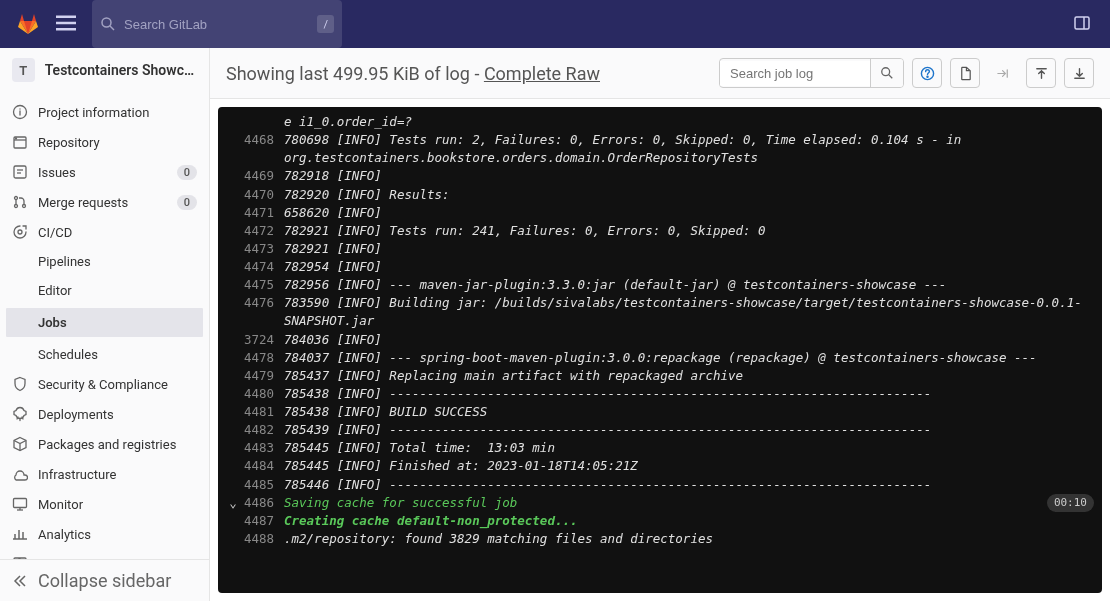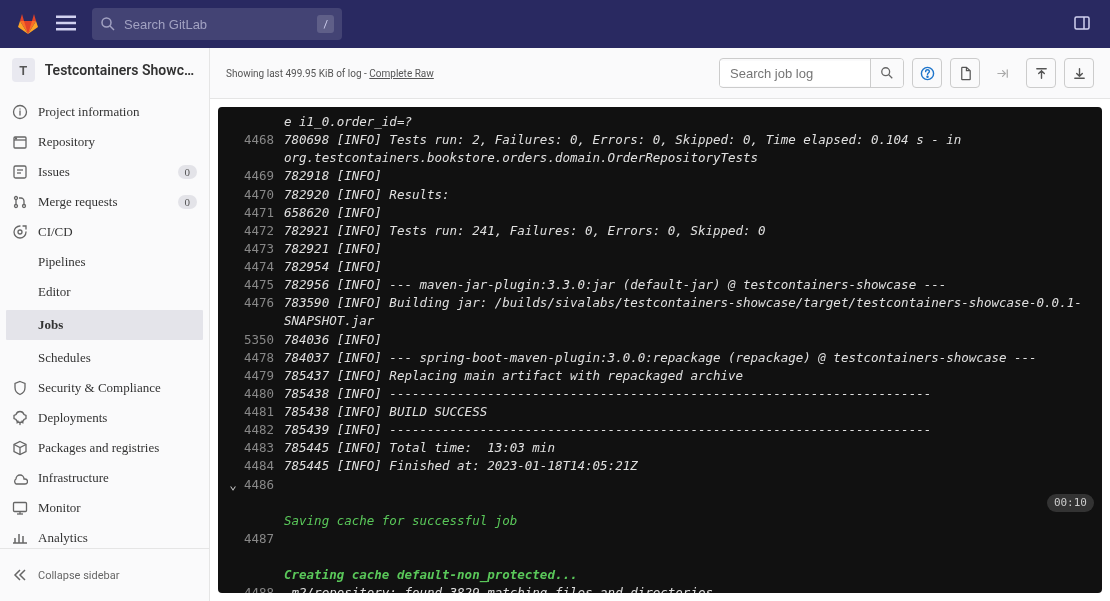--- a/index.html
+++ b/index.html
@@ -3,68 +3,68 @@
   <meta charset="utf-8">
   <style>
     * { margin: 0; padding: 0; box-sizing: border-box; }
     body { font-family: -apple-system, BlinkMacSystemFont, "Segoe UI", Roboto, sans-serif; font-size: 14px; color: #333; overflow: hidden; }
     
     
     .top-nav { height: 48px; background: #292961; display: flex; align-items: center; padding: 0 16px; gap: 12px; }
     .logo svg { width: 24px; height: 24px; }
     .hamburger { color: #d1d1f0; cursor: pointer; padding: 4px; }
     .hamburger svg { width: 20px; height: 20px; }
-    .search-box { display: flex; align-items: center; background: rgba(255,255,255,0.12); border-radius: 4px; padding: 4px 8px; width: 250px; height: 32px; }
+    .search-box { display: flex; align-items: center; background: rgba(255,255,255,0.12); border-radius: 4px; padding: 4px 8px; width: 250px; height: 48px; }
     .search-box svg { width: 16px; height: 16px; color: #a2a2c2; }
     .search-box input { background: transparent; border: none; outline: none; color: #fff; margin-left: 8px; flex: 1; font-size: 13px; }
     .search-box input::placeholder { color: #a2a2c2; }
     .search-box .kbd { background: rgba(255,255,255,0.15); color: #d1d1f0; padding: 0 6px; border-radius: 3px; font-size: 11px; height: 18px; display: flex; align-items: center; }
     .nav-spacer { flex: 1; }
     .nav-right { display: flex; align-items: center; gap: 8px; }
     .nav-icon-btn { color: #d1d1f0; padding: 4px; cursor: pointer; }
     .nav-icon-btn svg { width: 16px; height: 16px; }
     
     
     .layout { display: flex; height: calc(100vh - 48px); }
     
     
     .sidebar { width: 210px; background: #fafafb; border-right: 1px solid #e5e5e5; display: flex; flex-direction: column; flex-shrink: 0; }
     .sidebar-header { display: flex; align-items: center; padding: 10px 12px; gap: 10px; border-bottom: 1px solid transparent; }
     .avatar { width: 24px; height: 24px; background: #e9e9f0; border-radius: 4px; display: flex; align-items: center; justify-content: center; font-weight: 600; color: #555; font-size: 13px; }
     .project-name { font-weight: 600; font-size: 14px; white-space: nowrap; overflow: hidden; text-overflow: ellipsis; }
-    .sidebar-items { flex: 1; overflow-y: auto; padding-top: 4px; font-family: Liberation Serif, serif; }
+    .sidebar-items { flex: 1; overflow-y: auto; padding-top: 4px; }
     .sidebar-item { display: flex; align-items: center; padding: 7px 12px; gap: 10px; cursor: pointer; font-size: 13px; color: #333; }
     .sidebar-item svg { width: 16px; height: 16px; color: #666; flex-shrink: 0; }
     .sidebar-item .label { flex: 1; }
     .sidebar-item .badge { background: #e3e3e8; color: #555; border-radius: 9px; padding: 1px 7px; font-size: 11px; font-weight: 500; }
     .sidebar-subitem { padding: 7px 12px 7px 38px; cursor: pointer; font-size: 13px; color: #333; }
     .sidebar-subitem.active { background: #e4e4ea; font-weight: 600; border-radius: 1px; margin: 3px 6px; padding-left: 32px; }
-    .sidebar-footer { border-top: 1px solid #e5e5e5; padding: 18px 12px; display: flex; align-items: center; gap: 10px; cursor: pointer; font-size: 11px; color: #666; }
+    .sidebar-footer { border-top: 1px solid #e5e5e5; padding: 10px 12px; display: flex; align-items: center; gap: 10px; cursor: pointer; font-size: 18px; color: #666; }
     .sidebar-footer svg { width: 16px; height: 16px; }
     
     
     .main { flex: 1; display: flex; flex-direction: column; overflow: hidden; background: #fff; }
     .main-header { display: flex; align-items: center; padding: 10px 16px; border-bottom: 1px solid #e5e5e5; gap: 8px; background: #fafafb; }
-    .log-info { font-size: 10px; color: #555; }
+    .log-info { font-size: 18px; color: #555; }
     .log-info a { color: #555; text-decoration: underline; }
     .header-spacer { flex: 1; }
     .job-search { display: flex; align-items: center; border: 1px solid #ccc; border-radius: 4px; overflow: hidden; height: 30px; }
     .job-search input { border: none; outline: none; padding: 5px 10px; font-size: 13px; width: 150px; }
     .job-search button { border: none; border-left: 1px solid #ccc; background: #fafafb; padding: 0 9px; cursor: pointer; height: 100%; display: flex; align-items: center; }
     .header-btn { border: 1px solid #ccc; background: #fafafb; border-radius: 4px; width: 30px; height: 30px; display: flex; align-items: center; justify-content: center; cursor: pointer; }
     .header-btn svg { width: 15px; height: 15px; color: #555; }
     .header-btn.help svg { color: #1f75cb; }
     
     
     .terminal { flex: 1; background: #111; color: #e0e0e0; font-family: "Menlo", "Monaco", "Consolas", monospace; font-size: 12.5px; overflow-y: auto; padding: 6px 0; position: relative; margin: 8px; border-radius: 4px; }
     .log-line { display: flex; padding: 0 8px; line-height: 1.45; }
     .log-line .chevron { width: 14px; color: #ccc; cursor: pointer; text-align: center; }
     .log-line .lineno { width: 44px; text-align: right; color: #888; flex-shrink: 0; user-select: none; padding-right: 10px; }
     .log-line .content { flex: 1; white-space: pre-wrap; word-break: break-word; font-style: italic; }
-    .log-line .content.green { color: #5ac85a; margin-top: 36px; }
+    .log-line .content.green { color: #5ac85a; }
     .log-line .content.green.bold { font-weight: bold; }
     .log-line .timer { color: #ccc; background: #333; padding: 1px 7px; border-radius: 10px; font-size: 11px; margin-left: 8px; align-self: center; }
     .log-line.cont .content { padding-left: 0; }
   </style>
 </head>
 <body>
 
 <div class="top-nav">
   <div class="logo">
     <svg viewBox="0 0 24 24">
@@ -325,21 +325,21 @@
           <span class="lineno">4475</span>
           <span class="content ">782956 [INFO] --- maven-jar-plugin:3.3.0:jar (default-jar) @ testcontainers-showcase ---</span>
         </div>
         <div class="log-line">
           <span class="chevron"></span>
           <span class="lineno">4476</span>
           <span class="content ">783590 [INFO] Building jar: /builds/sivalabs/testcontainers-showcase/target/testcontainers-showcase-0.0.1-SNAPSHOT.jar</span>
         </div>
         <div class="log-line">
           <span class="chevron"></span>
-          <span class="lineno">5350</span>
+          <span class="lineno">3724</span>
           <span class="content ">784036 [INFO]</span>
         </div>
         <div class="log-line">
           <span class="chevron"></span>
           <span class="lineno">4478</span>
           <span class="content ">784037 [INFO] --- spring-boot-maven-plugin:3.0.0:repackage (repackage) @ testcontainers-showcase ---</span>
         </div>
         <div class="log-line">
           <span class="chevron"></span>
           <span class="lineno">4479</span>
@@ -362,20 +362,25 @@
         </div>
         <div class="log-line">
           <span class="chevron"></span>
           <span class="lineno">4483</span>
           <span class="content ">785445 [INFO] Total time:  13:03 min</span>
         </div>
         <div class="log-line">
           <span class="chevron"></span>
           <span class="lineno">4484</span>
           <span class="content ">785445 [INFO] Finished at: 2023-01-18T14:05:21Z</span>
+        </div>
+        <div class="log-line">
+          <span class="chevron"></span>
+          <span class="lineno">4485</span>
+          <span class="content ">785446 [INFO] ------------------------------------------------------------------------</span>
         </div>
         <div class="log-line">
           <span class="chevron">⌄</span>
           <span class="lineno">4486</span>
           <span class="content green">Saving cache for successful job</span>
           <span class="timer">00:10</span>
         </div>
         <div class="log-line">
           <span class="chevron"></span>
           <span class="lineno">4487</span>

